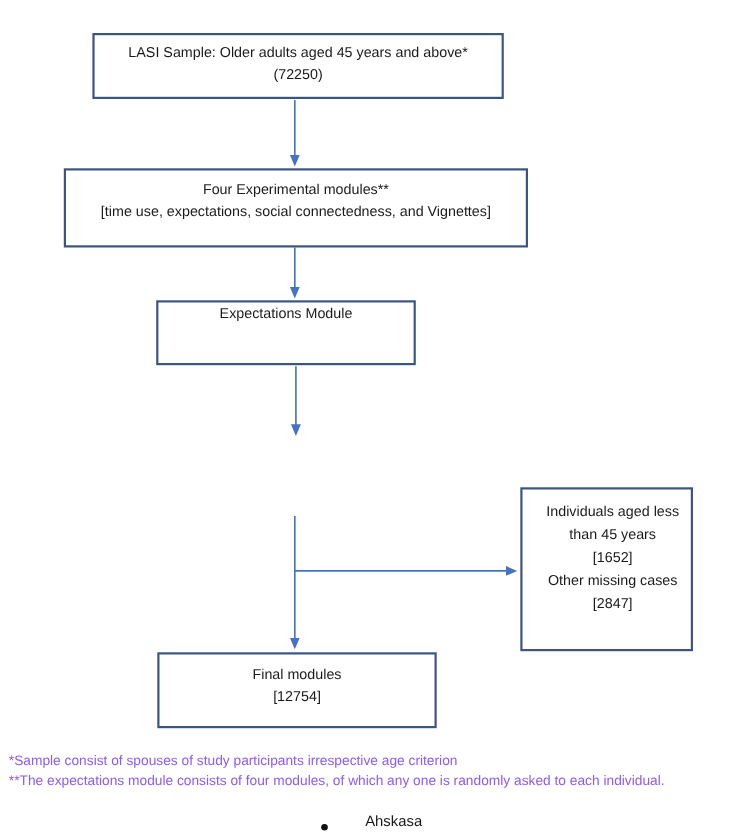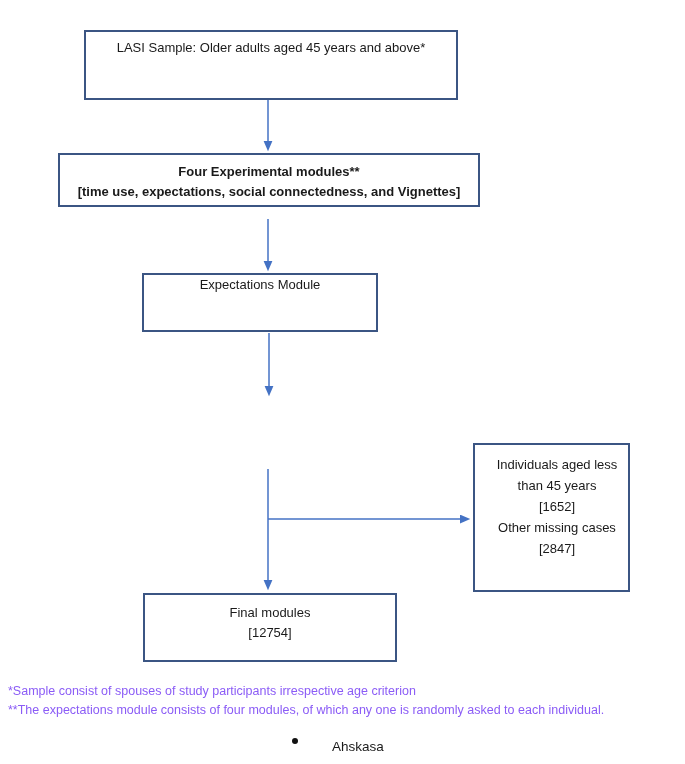--- a/index.html
+++ b/index.html
@@ -28,43 +28,43 @@
     position: absolute;
     border: 2px solid #3b5583;
     background: #ffffff;
     text-align: center;
     font-size: 13px;
     line-height: 20px;
     box-sizing: border-box;
   }
   .box .bl { white-space: nowrap; }
   .box-excluded .bl { white-space: normal; padding-left: 11px; }
-  #box-lasi       { left: 84px;  top: 30px;  width: 374px; height: 70px;  padding-top: 6px; }
-  #box-modules    { left: 58px;  top: 153px; width: 422px; height: 54px;  padding-top: 7px; font-weight: bold; }
+  #box-lasi       { left: 84px;  top: 30px;  width: 374px; height: 60px;  padding-top: 6px; }
+  #box-modules    { left: 58px;  top: 153px; width: 422px; height: 72px;  padding-top: 7px; }
   #box-expect     { left: 142px; top: 273px; width: 236px; height: 59px;  padding-top: 0; }
   #box-cognitive  { left: 142px; top: 398px; width: 255px; height: 70px;  padding-top: 8px; }
   #box-excluded   { left: 473px; top: 443px; width: 157px; height: 149px; padding-top: 9px; line-height: 21px; }
   #box-final      { left: 143px; top: 593px; width: 254px; height: 69px;  padding-top: 8px; }
   .footnotes {
     position: absolute;
     left: 8px;
     top: 682px;
     width: 676px;
     font-size: 12.5px;
     line-height: 19px;
     color: #8b5cf6;
   }
   .bullet-item {
     position: absolute;
     left: 292px;
     top: 738px;
     font-size: 13.5px;
     line-height: 17px;
     display: flex;
-    align-items: flex-start;
+    align-items: flex-end;
   }
   .bullet-dot {
     display: inline-block;
     width: 6px;
     height: 6px;
     border-radius: 50%;
     background: #111111;
     margin-right: 34px;
   }
 </style>
@@ -81,20 +81,21 @@
     </defs>
     <line x1="268" y1="91" x2="268" y2="149" stroke="#4472C4" stroke-width="1.5" marker-end="url(#ah)"></line>
     <line x1="268" y1="219" x2="268" y2="269" stroke="#4472C4" stroke-width="1.5" marker-end="url(#ah)"></line>
     <line x1="269" y1="333" x2="269" y2="394" stroke="#4472C4" stroke-width="1.5" marker-end="url(#ah)"></line>
     <line x1="268" y1="469" x2="268" y2="588" stroke="#4472C4" stroke-width="1.5" marker-end="url(#ah)"></line>
     <line x1="268" y1="519" x2="468" y2="519" stroke="#4472C4" stroke-width="1.5" marker-end="url(#ah)"></line>
   </svg>
 
   <div class="box" id="box-lasi">
     <div class="bl">LASI Sample: Older adults aged 45 years and above*</div>
+    <div class="bl">(72250)</div>
   </div>
 
   <div class="box" id="box-modules">
     <div class="bl">Four Experimental modules**</div>
     <div class="bl">[time use, expectations, social connectedness, and Vignettes]</div>
   </div>
 
   <div class="box" id="box-expect">
     <div class="bl">Expectations Module</div>
   </div>

